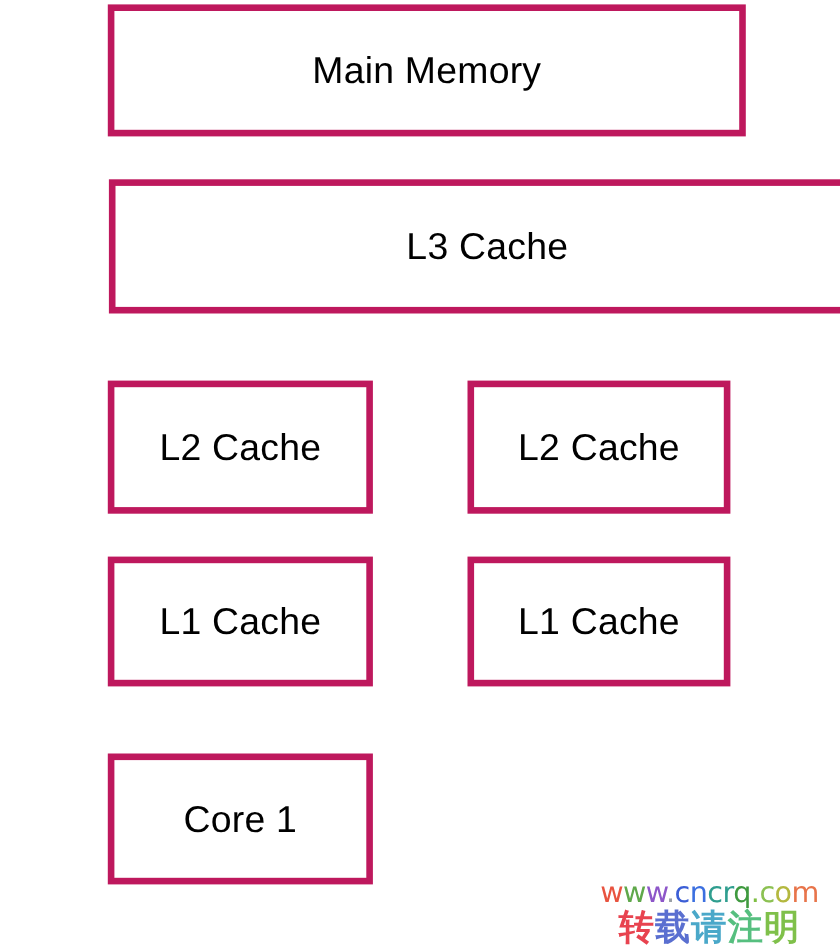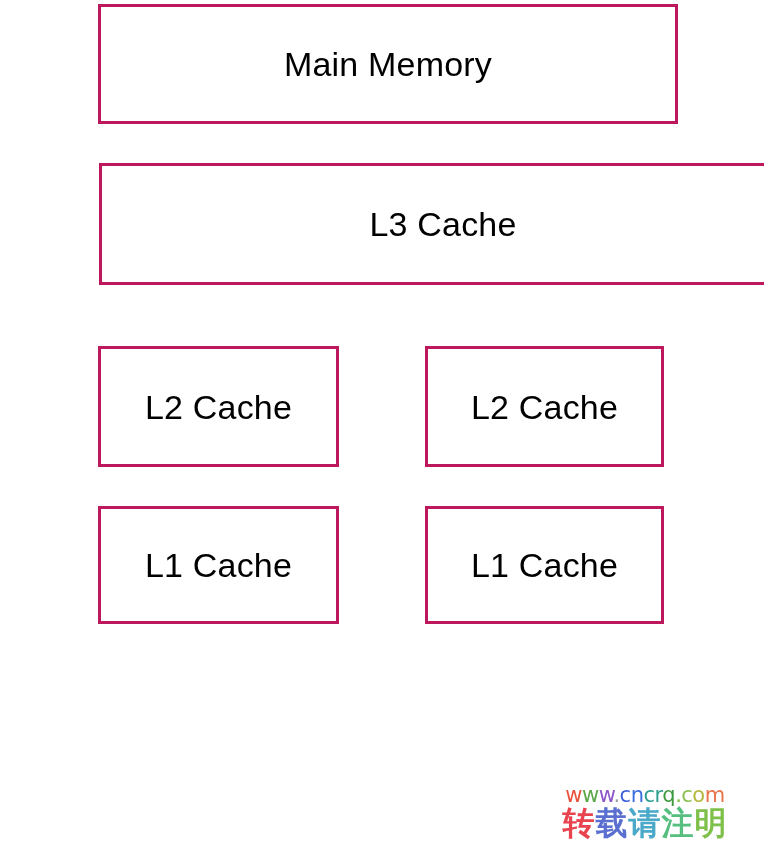--- a/index.html
+++ b/index.html
@@ -20,21 +20,21 @@
     position: absolute;
     left: 0;
     top: 0;
     width: 764px;
     height: 862px;
   }
   .node {
     position: absolute;
     box-sizing: border-box;
     background: #ffffff;
-    border: 3px solid #be185d;
+    border: 6px solid #be185d;
     display: flex;
     align-items: center;
     justify-content: center;
   }
   .node-label {
     font-family: "Liberation Sans", sans-serif;
     font-size: 34px;
     line-height: 1;
     color: #000000;
     letter-spacing: 0.2px;
@@ -61,23 +61,24 @@
     text-align: center;
     pointer-events: none;
     user-select: none;
   }
   .wm-line {
     line-height: 1.05;
     white-space: nowrap;
   }
   .wm-url {
     font-family: "DejaVu Sans", sans-serif;
-    font-size: 21px;
+    font-size: 26px;
     font-weight: 400;
     letter-spacing: -0.5px;
+    margin-top: 15px;
   }
   .wm-cn {
     font-family: "DejaVu Sans", sans-serif;
     font-size: 32px;
     font-weight: 700;
     letter-spacing: 1px;
     margin-top: 1px;
   }
   .wm-url span, .wm-cn span { display: inline; }
 </style>
@@ -103,20 +104,23 @@
   </div>
 
   <div class="node n-l1-left">
     <span class="node-label">L1 Cache</span>
   </div>
 
   <div class="node n-l1-right">
     <span class="node-label">L1 Cache</span>
   </div>
 
+  <div class="node n-core-left">
+    <span class="node-label">Core 1</span>
+  </div>
 
 
   <div id="watermark">
     <div class="wm-line wm-url"><span style="color: rgb(232, 83, 63);">w</span><span style="color: rgb(95, 168, 74);">w</span><span style="color: rgb(141, 86, 201);">w</span><span style="color: rgb(154, 160, 166);">.</span><span style="color: rgb(59, 94, 214);">c</span><span style="color: rgb(59, 111, 224);">n</span><span style="color: rgb(47, 158, 143);">c</span><span style="color: rgb(47, 158, 143);">r</span><span style="color: rgb(63, 154, 63);">q</span><span style="color: rgb(127, 191, 67);">.</span><span style="color: rgb(140, 193, 82);">c</span><span style="color: rgb(180, 184, 63);">o</span><span style="color: rgb(232, 116, 74);">m</span></div>
     <div class="wm-line wm-cn"><span style="color: rgb(232, 67, 79);">转</span><span style="color: rgb(90, 111, 208);">载</span><span style="color: rgb(74, 168, 201);">请</span><span style="color: rgb(86, 191, 127);">注</span><span style="color: rgb(127, 192, 74);">明</span></div>
   </div>
 
 </div>
 
 </body></html>

